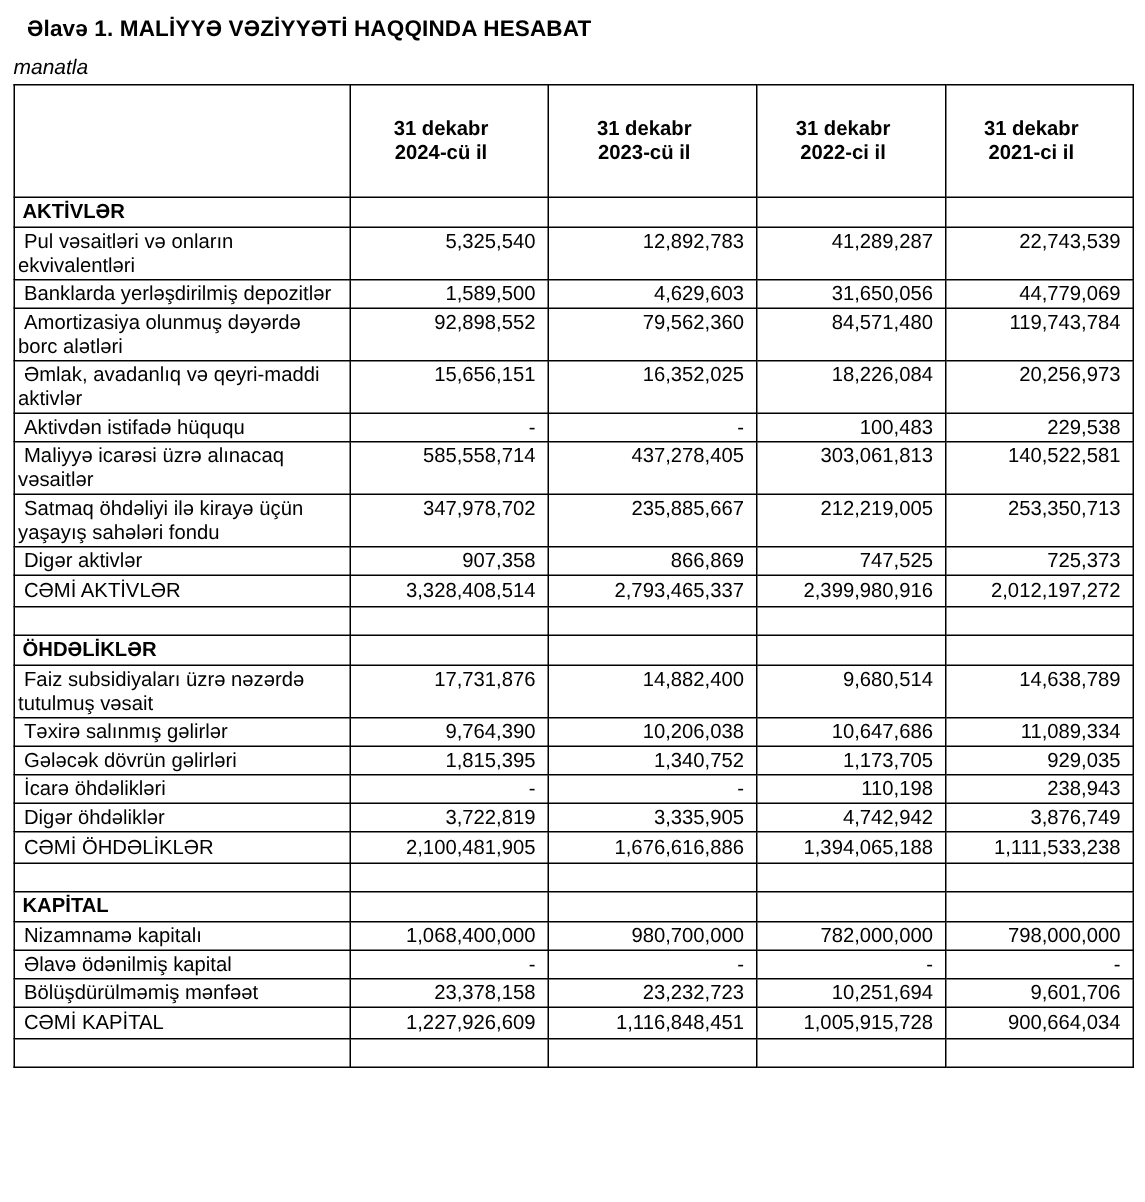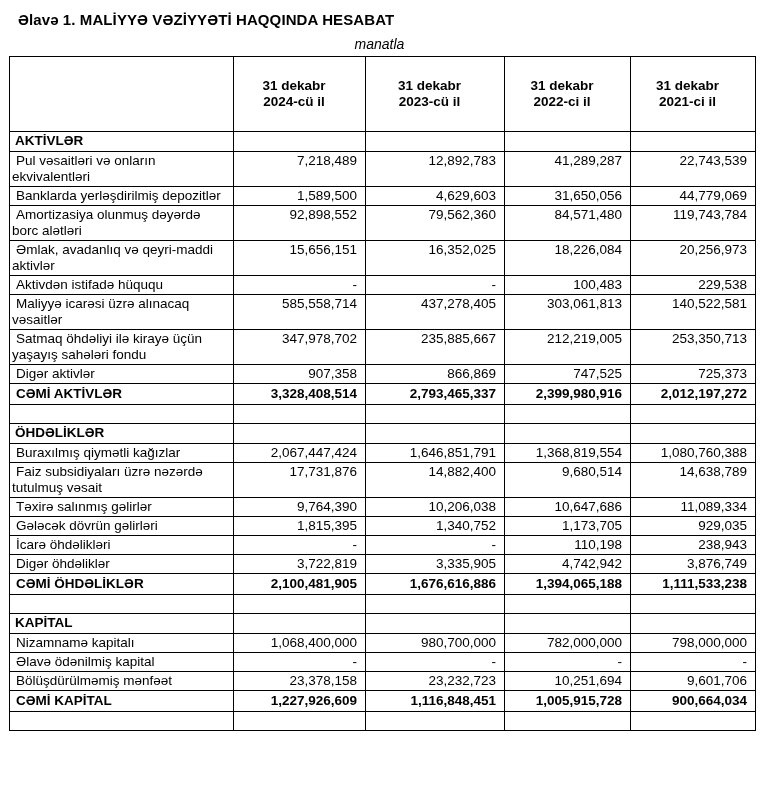--- a/index.html
+++ b/index.html
@@ -10,40 +10,40 @@
     position: relative;
     overflow: hidden;
   }
   .page { position: relative; width: 763px; height: 801px; background: #fff; }
   .doc-title {
     position: absolute; left: 18px; top: 11px;
     font-size: 15px; font-weight: bold; letter-spacing: 0.1px;
   }
   .unit-note {
     position: absolute; left: 9px; top: 36px; width: 741px;
-    text-align: center; font-style: italic; font-size: 14px;
+    text-align: left; font-style: italic; font-size: 14px;
   }
   table.fin {
     position: absolute; left: 9px; top: 56px;
     width: 746px;
     border-collapse: collapse; table-layout: fixed;
     font-size: 13.5px; line-height: 16px;
   }
   table.fin td, table.fin th { border: 1px solid #000; vertical-align: top; overflow: hidden; }
   table.fin th {
     height: 70px;
     font-weight: bold; text-align: center; vertical-align: middle;
     padding: 2px 13px 2px 2px;
     white-space: pre-line;
     font-size: 13.5px;
   }
   td.lbl { text-align: left; padding: 1px 3px 1px 2px; text-indent: 4px; }
   td.num { text-align: right; padding: 1px 8px 1px 2px; }
   tr.section td { font-weight: bold; height: 17px; text-indent: 3px; }
-  tr.total td { font-weight: bold; padding-top: 2px; padding-bottom: 2px; }
+  tr.total td { font-weight: normal; padding-top: 2px; padding-bottom: 2px; }
   tr.spacer td { height: 16px; }
 </style>
 </head>
 <body>
 
 <div class="page">
 
   <div class="doc-title">Əlavə 1. MALİYYƏ VƏZİYYƏTİ HAQQINDA HESABAT</div>
   <div class="unit-note">manatla</div>
 
@@ -71,21 +71,21 @@
       <tr class="section">
         <td class="lbl">AKTİVLƏR</td>
         <td class="num"></td>
           <td class="num"></td>
           <td class="num"></td>
           <td class="num"></td>
       </tr>
 
       <tr>
         <td class="lbl">Pul vəsaitləri və onların ekvivalentləri</td>
-        <td class="num">7,218,489</td>
+        <td class="num">5,325,540</td>
         <td class="num">12,892,783</td>
         <td class="num">41,289,287</td>
         <td class="num">22,743,539</td>
       </tr>
       <tr>
         <td class="lbl">Banklarda yerləşdirilmiş depozitlər</td>
         <td class="num">1,589,500</td>
         <td class="num">4,629,603</td>
         <td class="num">31,650,056</td>
         <td class="num">44,779,069</td>
@@ -151,27 +151,20 @@
 
       <tr class="section">
         <td class="lbl">ÖHDƏLİKLƏR</td>
         <td class="num"></td>
           <td class="num"></td>
           <td class="num"></td>
           <td class="num"></td>
       </tr>
 
       <tr>
-        <td class="lbl">Buraxılmış qiymətli kağızlar</td>
-        <td class="num">2,067,447,424</td>
-        <td class="num">1,646,851,791</td>
-        <td class="num">1,368,819,554</td>
-        <td class="num">1,080,760,388</td>
-      </tr>
-      <tr>
         <td class="lbl">Faiz subsidiyaları üzrə nəzərdə tutulmuş vəsait</td>
         <td class="num">17,731,876</td>
         <td class="num">14,882,400</td>
         <td class="num">9,680,514</td>
         <td class="num">14,638,789</td>
       </tr>
       <tr>
         <td class="lbl">Təxirə salınmış gəlirlər</td>
         <td class="num">9,764,390</td>
         <td class="num">10,206,038</td>

